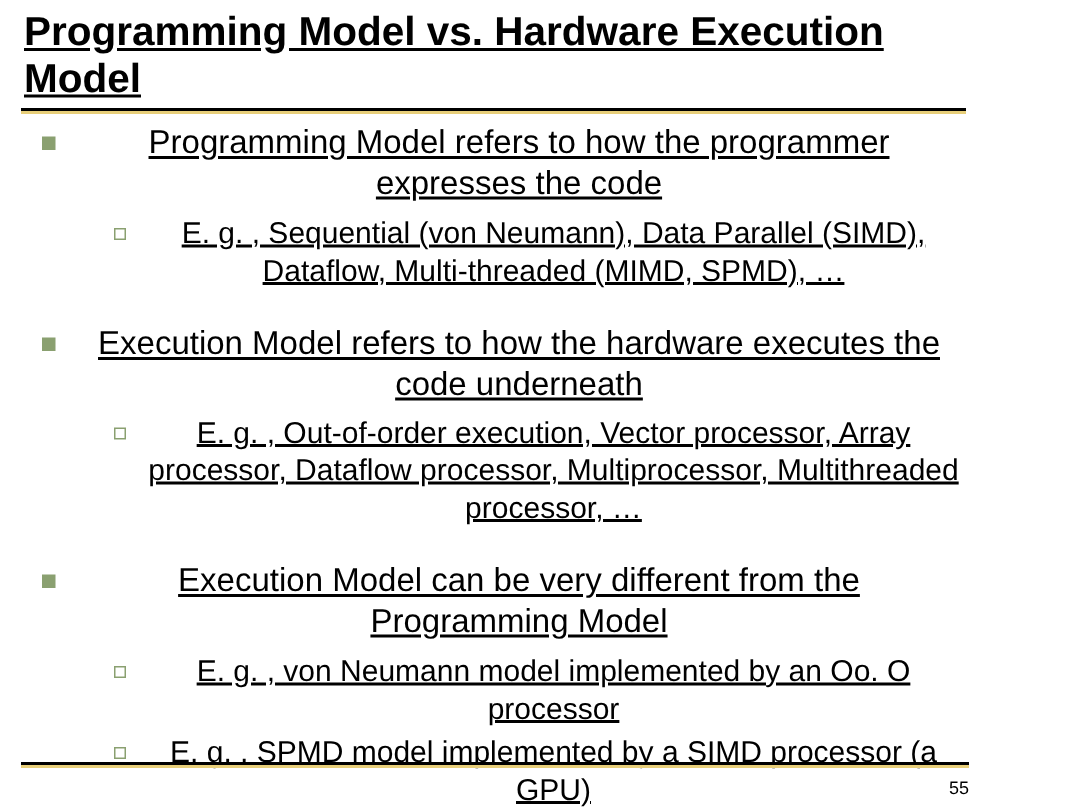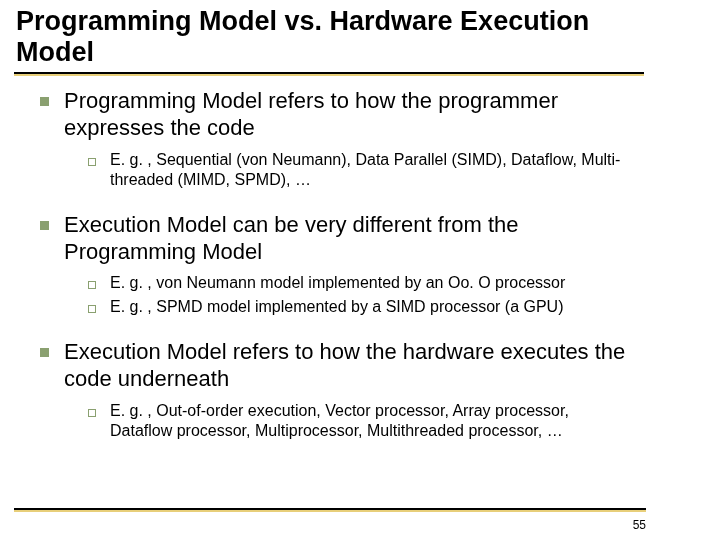--- a/index.html
+++ b/index.html
@@ -10,37 +10,39 @@
     font-family: Arial, Helvetica, sans-serif;
     background: #fff;
     color: #000;
   }
   .slide {
     position: relative;
     box-sizing: border-box;
     width: 660px;
     height: 540px;
     padding: 6px 16px 0 14px;
+    text-decoration: underline;
   }
   .title {
     font-size: 27px;
     font-weight: bold;
     line-height: 1.15;
     padding: 0 0 4px 2px;
   }
   .rule {
     height: 0;
     border-top: 2px solid #000;
     border-bottom: 2px solid #e8cf7a;
     margin: 0 0 6px 0;
   }
   ul.level1 {
     list-style: none;
-    margin: 12px;
+    margin: 0;
     padding: 0 4px 0 14px;
+    text-align: center;
   }
   ul.level1 > li {
     position: relative;
     padding-left: 24px;
     font-size: 22px;
     line-height: 1.22;
     margin-bottom: 22px;
   }
   ul.level1 > li::before {
     content: "";
@@ -52,21 +54,21 @@
     background: #8aa070;
   }
   ul.level2 {
     list-style: none;
     margin: 8px 0 0 0;
     padding: 0 0 0 24px;
   }
   ul.level2 > li {
     position: relative;
     padding-left: 22px;
-    font-size: 16px;
+    font-size: 20px;
     line-height: 1.25;
     margin-bottom: 4px;
   }
   ul.level2 > li::before {
     content: "";
     position: absolute;
     left: 0;
     top: 8px;
     width: 8px;
     height: 8px;
@@ -98,29 +100,29 @@
   <div class="rule"></div>
 
   <ul class="level1">
     <li>
       <span>Programming Model refers to how the programmer expresses the code</span>
       <ul class="level2">
         <li>E. g. , Sequential (von Neumann), Data Parallel (SIMD), Dataflow, Multi-threaded (MIMD, SPMD), …</li>
       </ul>
     </li>
     <li>
+      <span>Execution Model refers to how the hardware executes the code underneath</span>
+      <ul class="level2">
+        <li>E. g. , Out-of-order execution, Vector processor, Array processor, Dataflow processor, Multiprocessor, Multithreaded processor, …</li>
+      </ul>
+    </li>
+    <li>
       <span>Execution Model can be very different from the Programming Model</span>
       <ul class="level2">
         <li>E. g. , von Neumann model implemented by an Oo. O processor</li>
         <li>E. g. , SPMD model implemented by a SIMD processor (a GPU)</li>
-      </ul>
-    </li>
-    <li>
-      <span>Execution Model refers to how the hardware executes the code underneath</span>
-      <ul class="level2">
-        <li>E. g. , Out-of-order execution, Vector processor, Array processor, Dataflow processor, Multiprocessor, Multithreaded processor, …</li>
       </ul>
     </li>
   </ul>
 
   <div class="bottom-rule"></div>
   <div class="pagenum">55</div>
 </div>
 
 </body></html>

